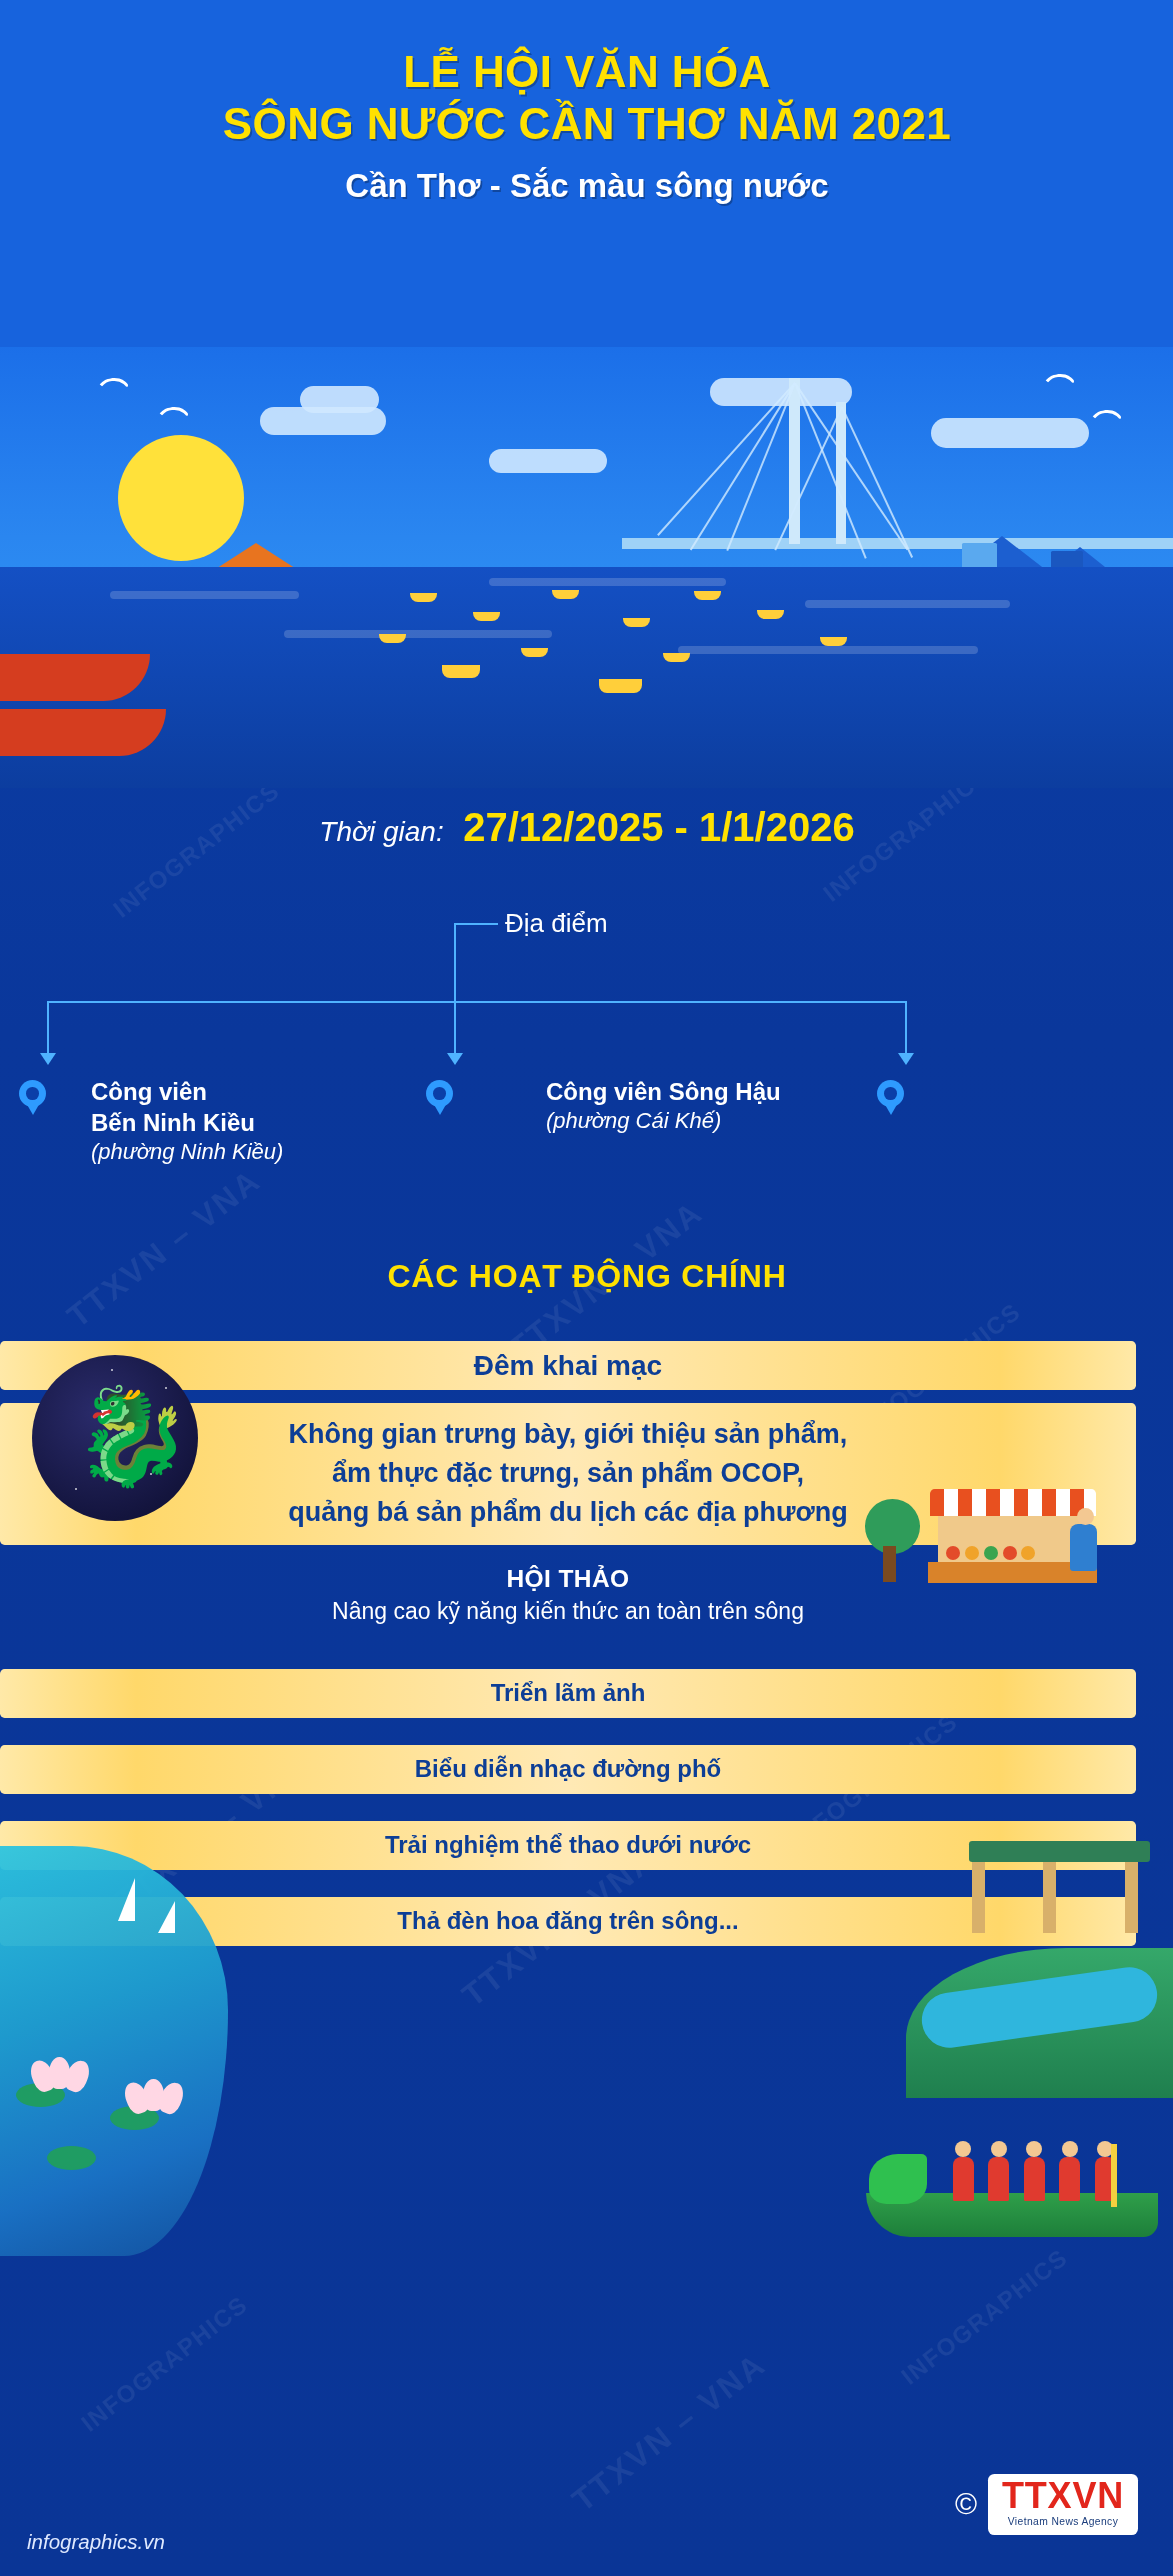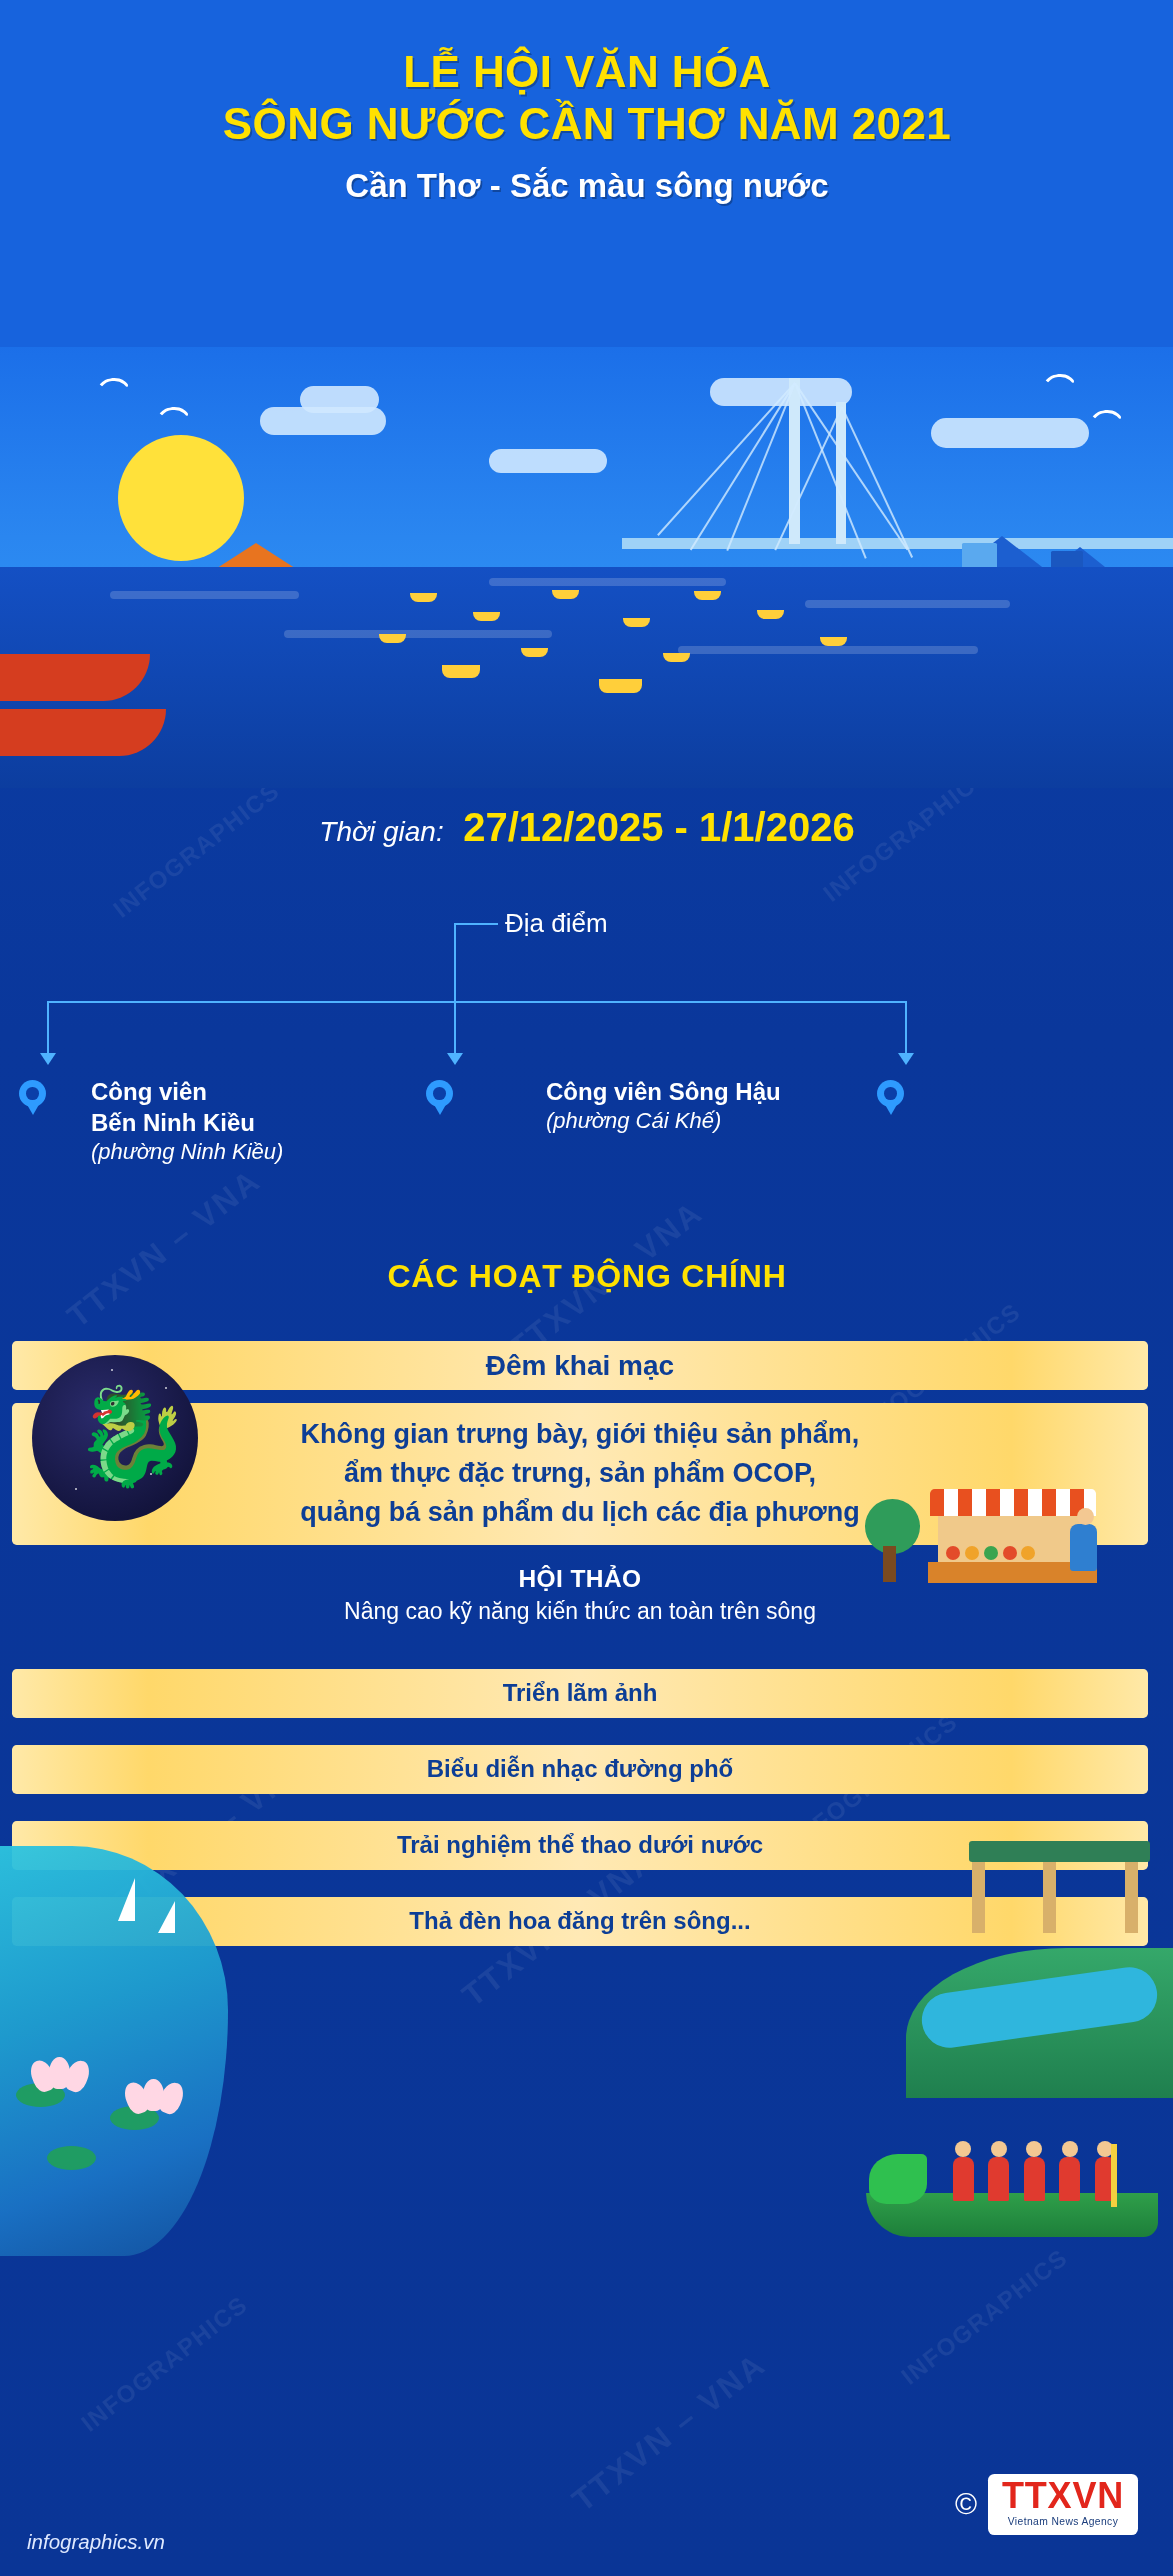--- a/index.html
+++ b/index.html
@@ -186,21 +186,21 @@
 
   
   .mainhead {
     position: absolute; top: 1258px; left: 0; width: 1174px;
     text-align: center; color: #ffe100;
     font-size: 32px; font-weight: bold; letter-spacing: 0.8px;
     z-index: 6;
   }
 
   
-  .bars { position: absolute; top: 1341px; left: 0; width: 964px; z-index: 6; padding-left: 12px; }
+  .bars { position: absolute; top: 1341px; left: 0; width: 964px; z-index: 6; }
   .bar {
     position: relative;
     margin: 0 auto;
     background: linear-gradient(90deg,#ffe9a8 0%, #ffd86a 12%, #ffe9b5 50%, #ffd86a 88%, #ffe9a8 100%);
     border-radius: 4.7px;
     color: #0d3e96;
     text-align: center;
     font-weight: bold;
     display: flex; align-items: center; justify-content: center;
   }

